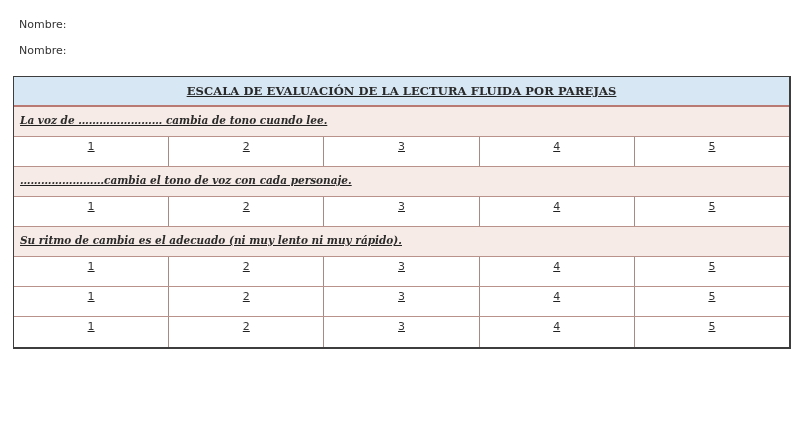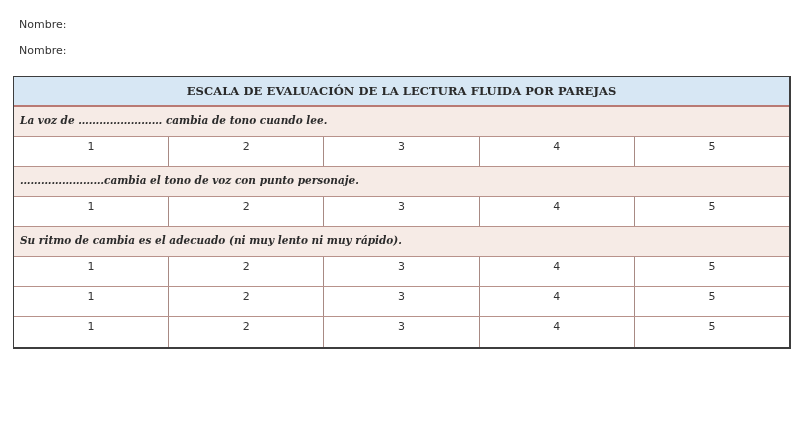--- a/index.html
+++ b/index.html
@@ -8,20 +8,21 @@
     .field-label {
       position: absolute; left: 19px; font-size: 11px; color: #333;
       font-family: "DejaVu Sans", sans-serif;
     }
     #nombre { top: 18px; }
     #fecha { top: 44px; }
     .form-table {
       position: absolute; left: 13px; top: 76px; width: 778px;
       border: 1.5px solid #3d3d3d; border-bottom-width: 2px; border-right-width: 2px;
       background: #fff;
+      text-decoration: underline;
     }
     .title-row {
       height: 30px; background: #d7e7f4;
       border-bottom: 2px solid #b97a74;
       display: flex; align-items: center; justify-content: center;
       font-family: "DejaVu Serif", serif; font-weight: bold; font-size: 11.5px;
       color: #2a2a2a; letter-spacing: 0.1px;
     }
     .stmt-row {
       height: 30px; background: #f6ebe6;
@@ -54,21 +55,21 @@
 
   <div class="stmt-row">La voz de …………………… cambia de tono cuando lee.</div>
   <div class="num-row">
     <div class="num-cell">1</div>
     <div class="num-cell">2</div>
     <div class="num-cell">3</div>
     <div class="num-cell">4</div>
     <div class="num-cell">5</div>
   </div>
 
-  <div class="stmt-row">……………………cambia el tono de voz con punto personaje.</div>
+  <div class="stmt-row">……………………cambia el tono de voz con cada personaje.</div>
   <div class="num-row">
     <div class="num-cell">1</div>
     <div class="num-cell">2</div>
     <div class="num-cell">3</div>
     <div class="num-cell">4</div>
     <div class="num-cell">5</div>
   </div>
 
   <div class="stmt-row">Su ritmo de cambia es el adecuado (ni muy lento ni muy rápido).</div>
   <div class="num-row">

